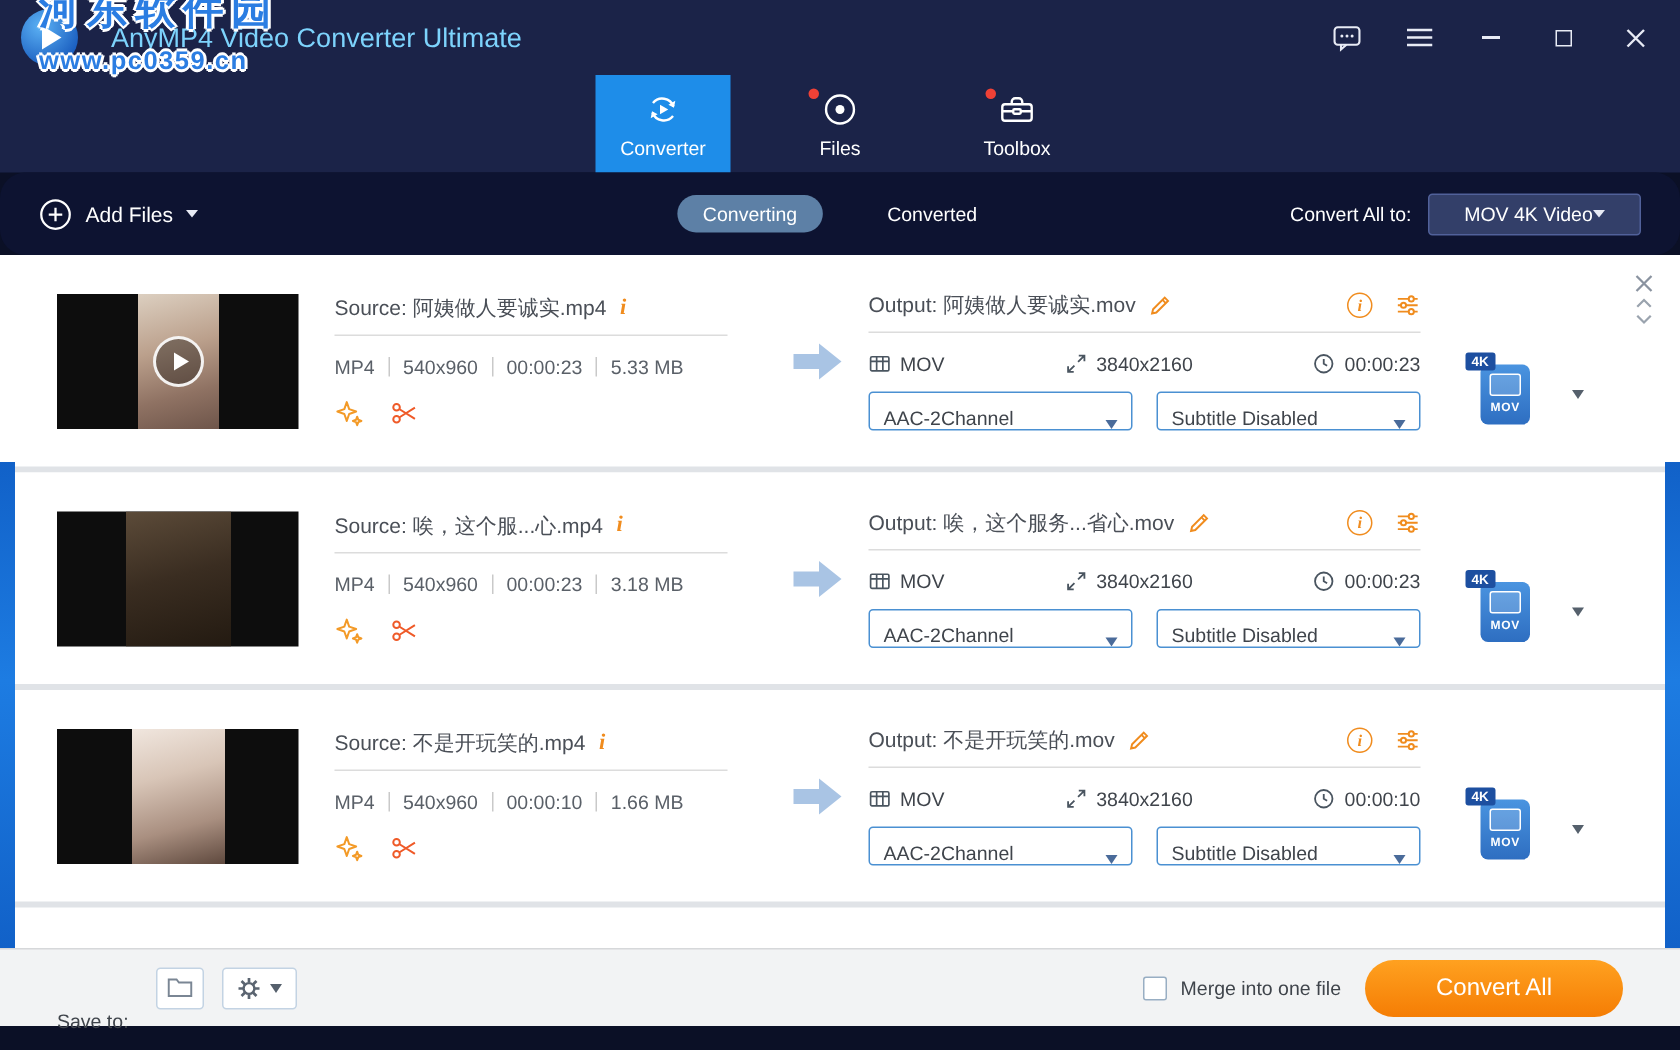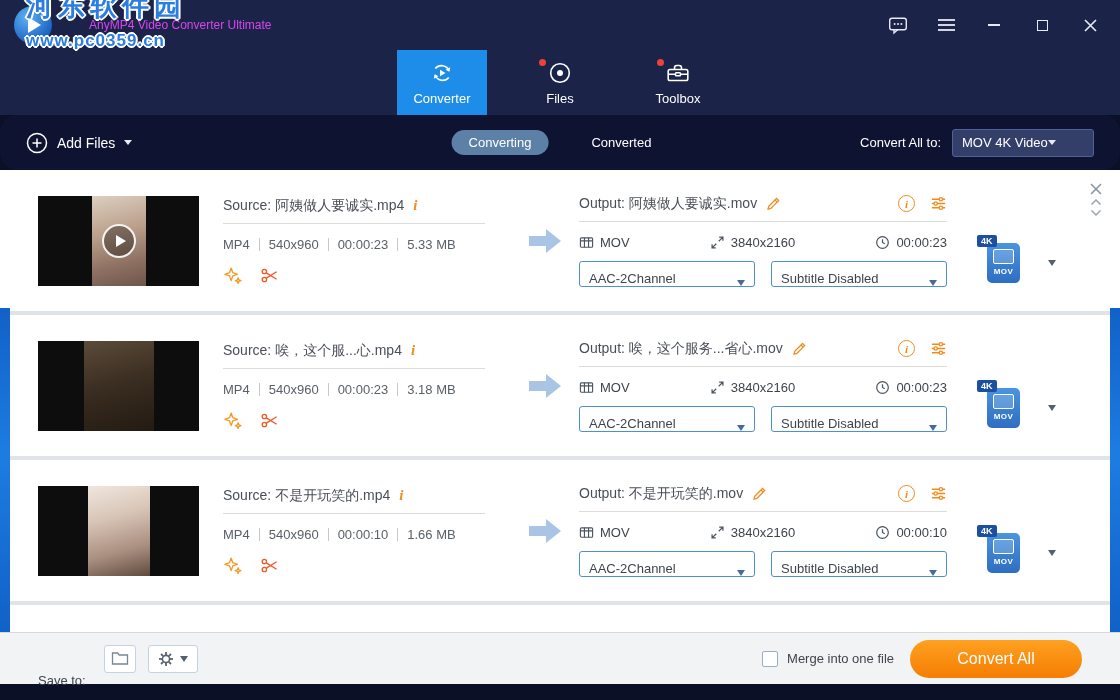--- a/index.html
+++ b/index.html
@@ -8,21 +8,21 @@
   .window { position:absolute; left:0; top:0; width:1120px; height:684px; }
 
   
   .header { background:#1b2348; height:115px; position:relative; }
   .titlebar { height:50px; display:flex; align-items:center; padding:0 20px 0 14px; position:relative; }
   .app-icon { width:38px; height:38px; border-radius:50%; flex:none;
               background:radial-gradient(circle at 35% 30%, #5cb2f5, #1b5fc0 75%);
               position:relative; }
   .app-icon::after { content:""; position:absolute; left:14px; top:11px;
               border-left:13px solid #fff; border-top:8px solid transparent; border-bottom:8px solid transparent; }
-  .win-title { color:#d946ef; font-size:12px; margin-left:37px; }
+  .win-title { color:#7dd3fc; font-size:18px; margin-left:22px; }
   .tb-icons { margin-left:auto; display:flex; align-items:center; gap:28px; }
   .tb-btn { display:flex; align-items:center; justify-content:center; width:20px; height:20px; cursor:pointer; }
   .glyph-min { width:12px; height:2px; background:#e8ebf5; display:block; }
   .glyph-max { width:11px; height:11px; border:1.5px solid #e8ebf5; display:block; }
 
   
   .wm { position:absolute; left:26px; top:-12px; z-index:60; pointer-events:none; }
   .wm-sh { color:#2b7de2; font-weight:bold;
            text-shadow:-2px 0 #fff,2px 0 #fff,0 -2px #fff,0 2px #fff,-1px -1px #fff,1px 1px #fff,1px -1px #fff,-1px 1px #fff; }
   .wm1 { font-size:27px; letter-spacing:5px; }
@@ -40,21 +40,21 @@
   .add-files { display:flex; align-items:center; gap:9px; color:#fff; font-size:14px; cursor:pointer; }
   .caret { width:0; height:0; border-left:4.5px solid transparent; border-right:4.5px solid transparent; display:inline-block; }
   .caret.white { border-top:5.5px solid #e8ebf5; }
   .caret.blue  { border-top:6px solid #4a6b9a; }
   .caret.dark  { border-top:6.5px solid #55606c; }
   .mid-tabs { position:absolute; left:50%; transform:translateX(-50%); display:flex; align-items:center; gap:26px; }
   .view-tab { color:#fff; font-size:13px; padding:5px 17px; cursor:pointer; }
   .view-tab.active { background:#5d80a6; border-radius:14px; }
   .convert-to { margin-left:auto; display:flex; align-items:center; gap:11px; color:#fff; font-size:13px; }
   .dd-dark { width:142px; height:28px; background:#333f69; border:1px solid #51619a; border-radius:3px;
-             display:flex; align-items:center; justify-content:flex-start; padding:0 9px; color:#fff;
+             display:flex; align-items:center; justify-content:center; padding:0 9px; color:#fff;
              font-size:13px; cursor:pointer; }
 
   
   .content { background:#fff; height:462px; position:relative; }
   .row { height:145px; display:flex; align-items:center; padding:0 20px 0 38px;
          border-bottom:4px solid #e0e3e7; position:relative; background:#fff; }
   .thumb { width:161px; height:90px; background:#0d0d0d; position:relative; overflow:hidden; flex:none; cursor:pointer; }
   .thumb-img { position:absolute; left:50%; top:0; transform:translateX(-50%); height:100%; }
   .t1 { width:54px; background:linear-gradient(165deg,#dccfc0 0%,#bba08c 40%,#8f7263 72%,#6e554a 100%); }
   .t2 { width:70px; background:linear-gradient(165deg,#5c4b39 0%,#3a2d21 48%,#231a11 100%); }

